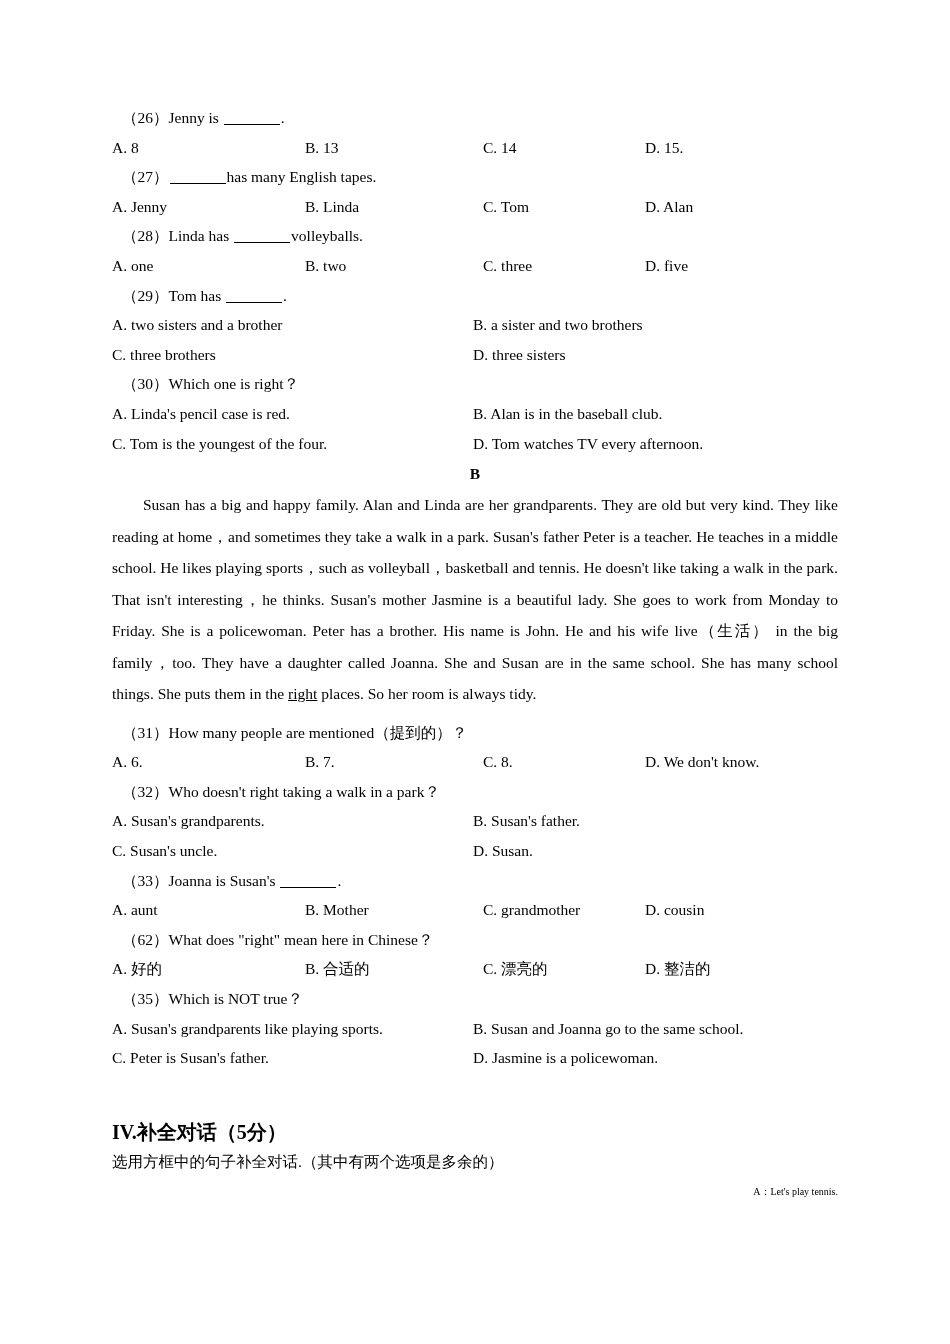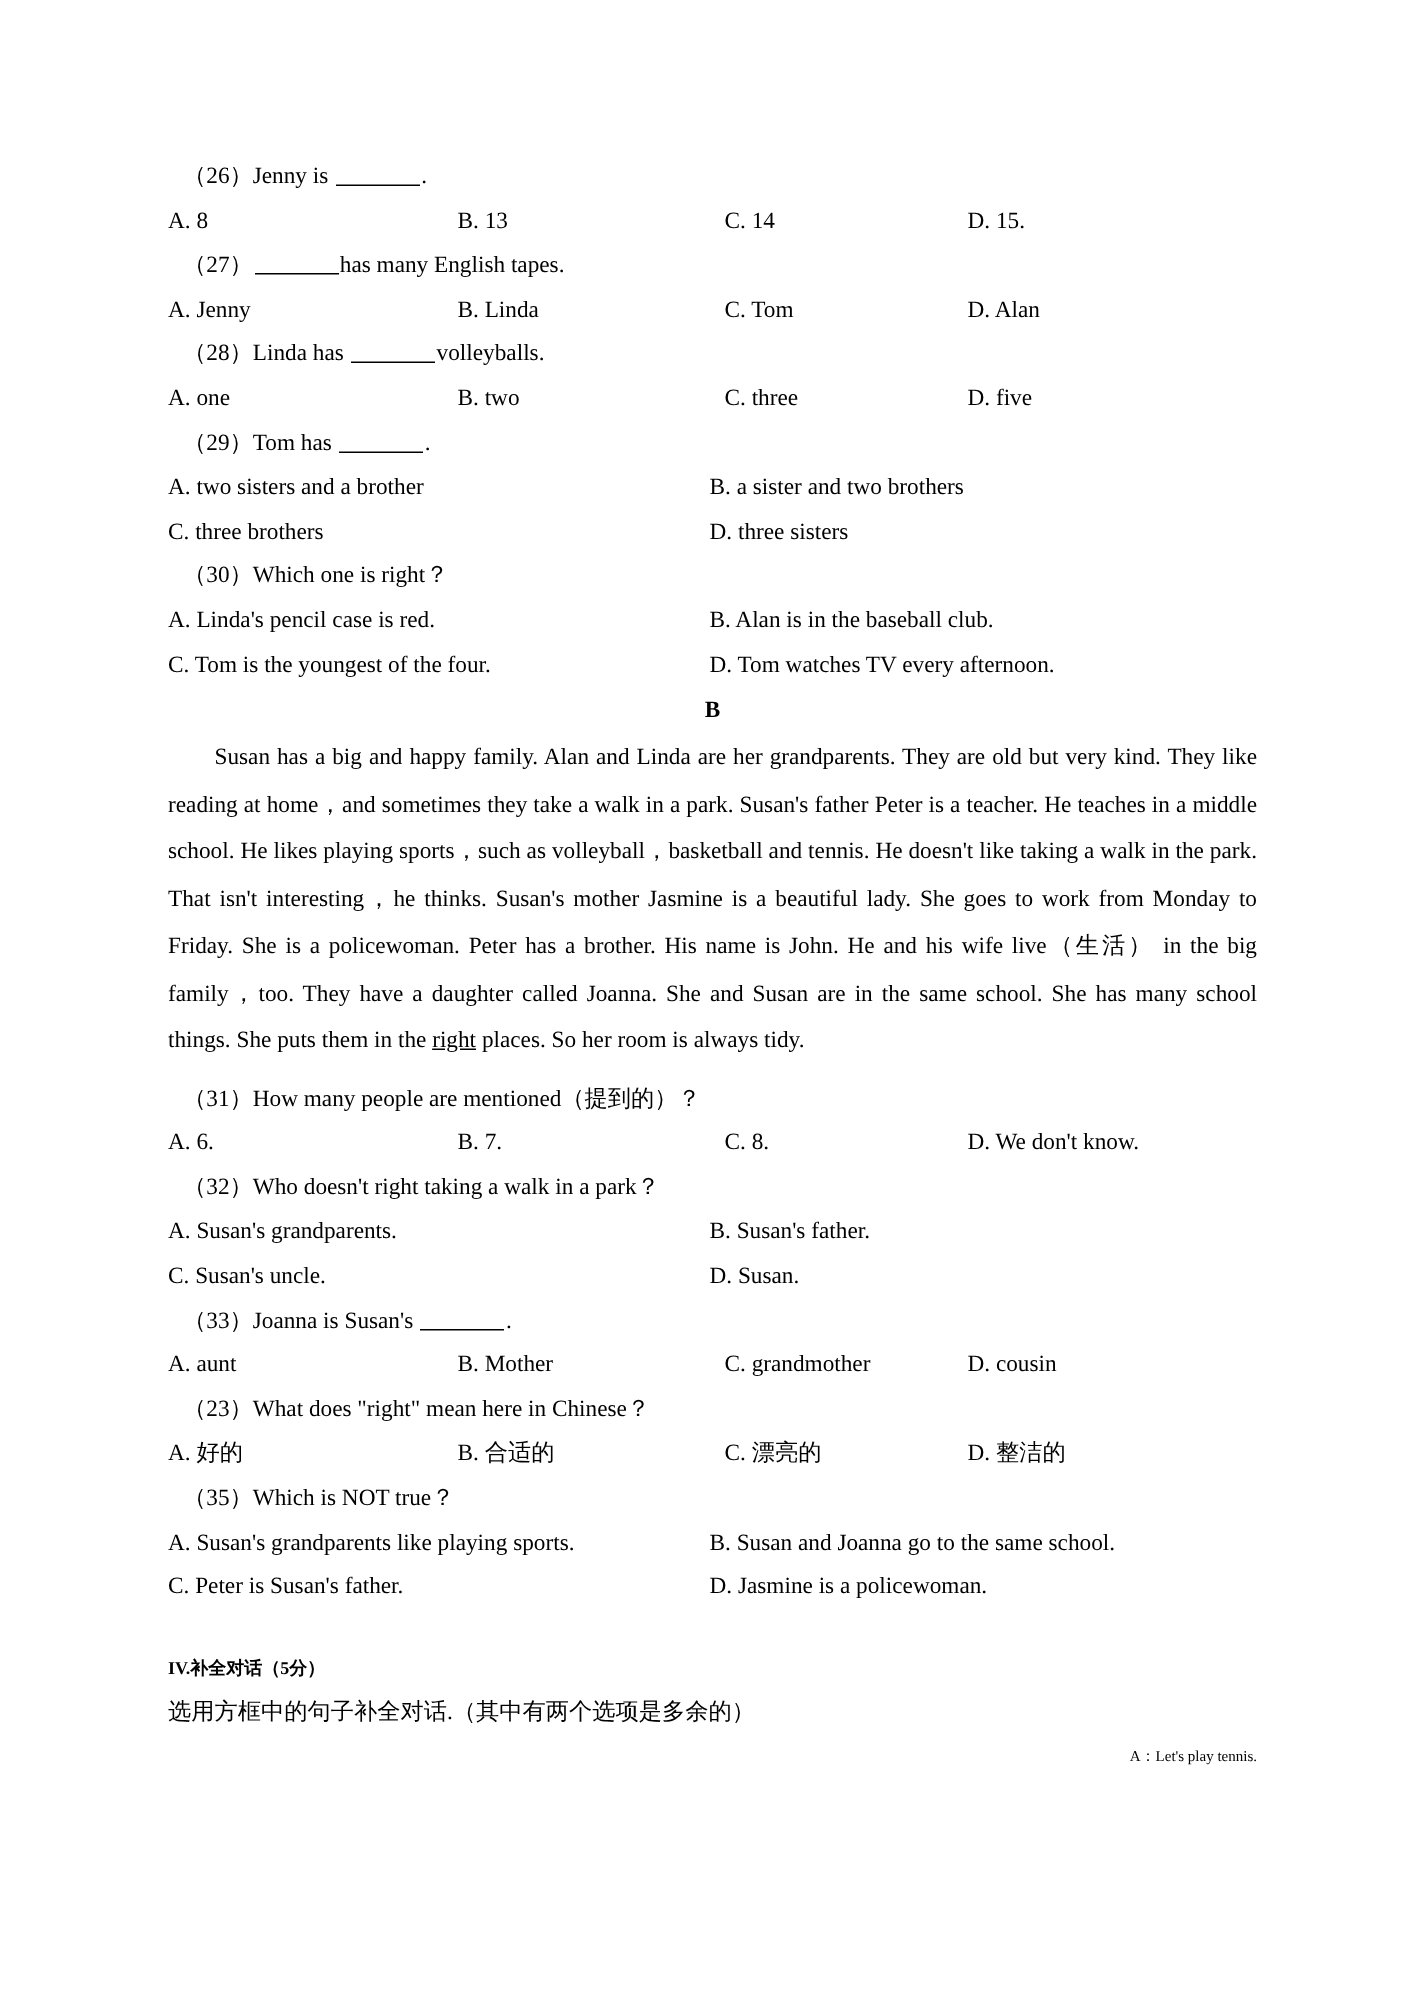--- a/index.html
+++ b/index.html
@@ -77,23 +77,23 @@
     text-justify: inter-word;
     text-indent: 31px;
     margin-top: 1px;
     margin-bottom: 8px;
   }
   .passage u { text-decoration: underline; }
 
   
   .sec-head {
     font-weight: bold;
-    font-size: 12px;
+    font-size: 20px;
     line-height: 30px;
-    margin-top: 24px;
+    margin-top: 44px;
   }
   .sec-sub {
     font-size: 15.5px;
     line-height: 30px;
   }
   .dlg {
     font-size: 10px;
     line-height: 30px;
     padding-left: 8px;
     text-align: right;
@@ -188,21 +188,21 @@
       <div class="stem"><span>（33）</span><span>Joanna is Susan's </span><span class="blank"></span><span>.</span></div>
       <div class="opts">
         <span class="opt c1">A. aunt</span>
         <span class="opt c2">B. Mother</span>
         <span class="opt c3">C. grandmother</span>
         <span class="opt c4">D. cousin</span>
       </div>
     </div>
 
     <div>
-      <div class="stem"><span>（23）</span><span>What does "right" mean here in Chinese？</span></div>
+      <div class="stem"><span>（62）</span><span>What does "right" mean here in Chinese？</span></div>
       <div class="opts">
         <span class="opt c1">A. 好的</span>
         <span class="opt c2">B. 合适的</span>
         <span class="opt c3">C. 漂亮的</span>
         <span class="opt c4">D. 整洁的</span>
       </div>
     </div>
 
     <div>
       <div class="stem"><span>（35）</span><span>Which is NOT true？</span></div>

